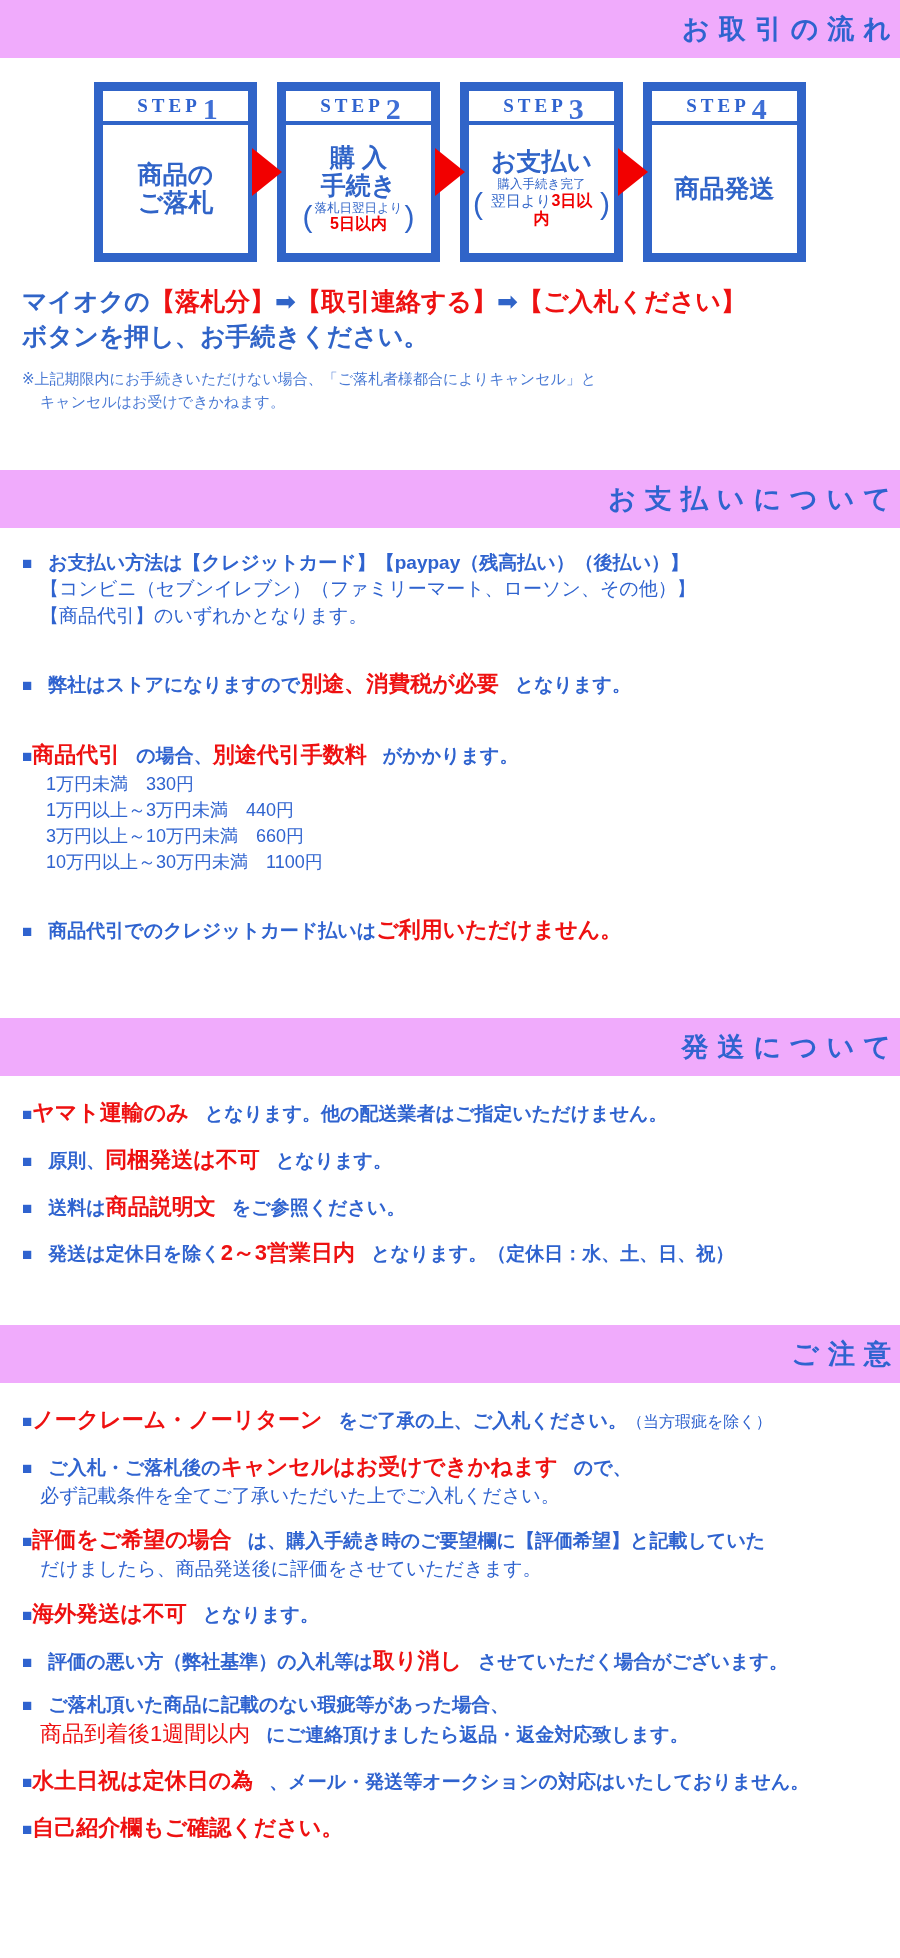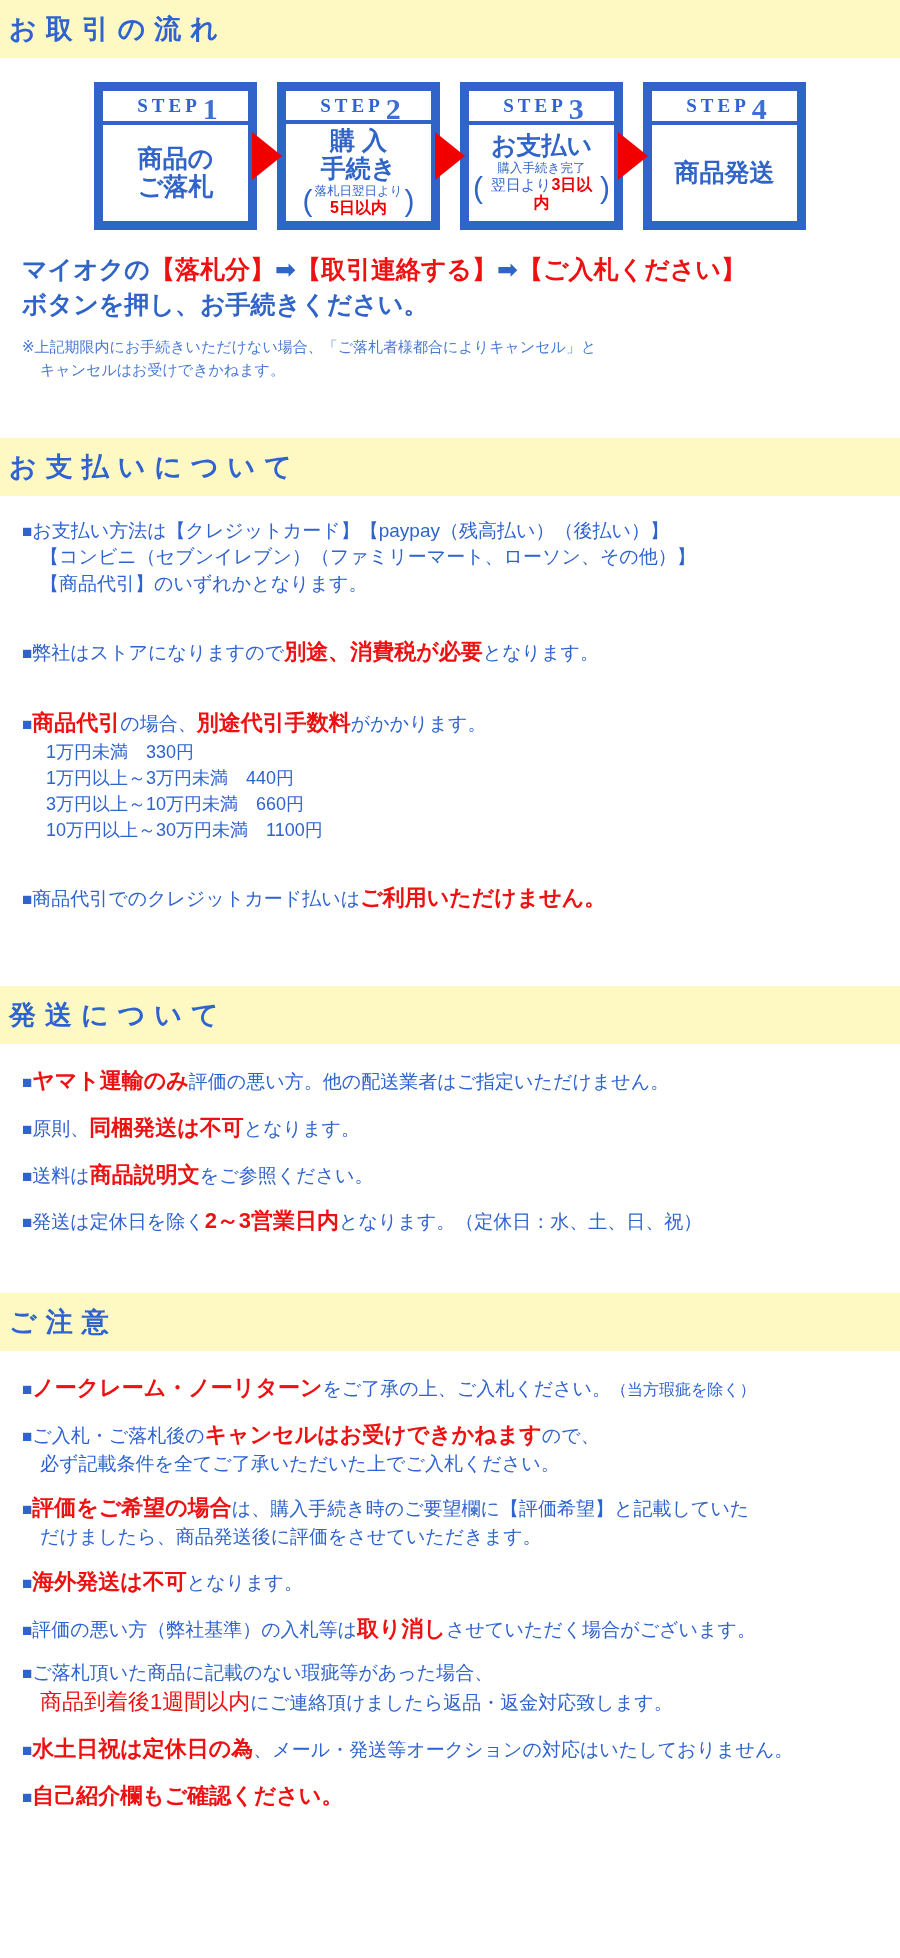--- a/index.html
+++ b/index.html
@@ -8,45 +8,45 @@
     min-height: 1958px;
     background: #ffffff;
     font-family: "Liberation Sans", "DejaVu Sans", sans-serif;
     color: #2f63cf;
     -webkit-font-smoothing: antialiased;
   }
   .page { width: 900px; position: relative; }
 
   
   .banner {
-    background: #fef9c3;
+    background: #f0abfc;
     height: 58px;
     display: flex;
     align-items: center;
-    justify-content: flex-start;
+    justify-content: flex-end;
   }
   .banner-text {
     color: #2f63cf;
     font-size: 27px;
     font-weight: bold;
     letter-spacing: 9px;
     text-indent: 9px;
   }
 
   
   .steps-wrap {
     display: flex;
     justify-content: center;
     align-items: stretch;
     padding: 24px 0 10px 0;
     gap: 0;
   }
   .step-box {
     width: 163px;
-    height: 148px;
+    height: 180px;
     border: 9px solid #3064c8;
     background: #ffffff;
     display: flex;
     flex-direction: column;
     position: relative;
   }
   .step-head {
     height: 34px;
     border-bottom: 4px solid #3064c8;
     display: flex;
@@ -144,21 +144,21 @@
   .block { padding: 22px 0 0 22px; }
   .bullet {
     font-size: 19px;
     line-height: 1.4;
     color: #2f63cf;
     margin-bottom: 16px;
     font-weight: bold;
   }
   .bullet .sq { color: #2f63cf; font-size: 17px; }
   .bullet .red { color: #ee1111; }
-  .bullet .plain { font-weight: normal; }
+  .bullet .plain { font-weight: bold; margin-left: 16px; }
   .bullet .big { font-size: 22px; }
   .bullet .small { font-size: 16px; font-weight: normal; }
   .sub-line { display: block; padding-left: 18px; font-weight: normal; }
   .fee-line {
     display: block;
     padding-left: 24px;
     font-size: 18px;
     font-weight: normal;
     line-height: 1.45;
     color: #2f63cf;
@@ -308,21 +308,21 @@
 
   <div class="spacer-56"></div>
 
   <div class="banner">
     <div class="banner-text">発送について</div>
   </div>
 
   <div class="block">
 
     <div class="bullet">
-      <span class="sq">■</span><span class="red big">ヤマト運輸のみ</span><span class="plain">評価の悪い方。他の配送業者はご指定いただけません。</span>
+      <span class="sq">■</span><span class="red big">ヤマト運輸のみ</span><span class="plain">となります。他の配送業者はご指定いただけません。</span>
     </div>
 
     <div class="bullet">
       <span class="sq">■</span><span class="plain">原則、</span><span class="red big">同梱発送は不可</span><span class="plain">となります。</span>
     </div>
 
     <div class="bullet">
       <span class="sq">■</span><span class="plain">送料は</span><span class="red big">商品説明文</span><span class="plain">をご参照ください。</span>
     </div>
 

